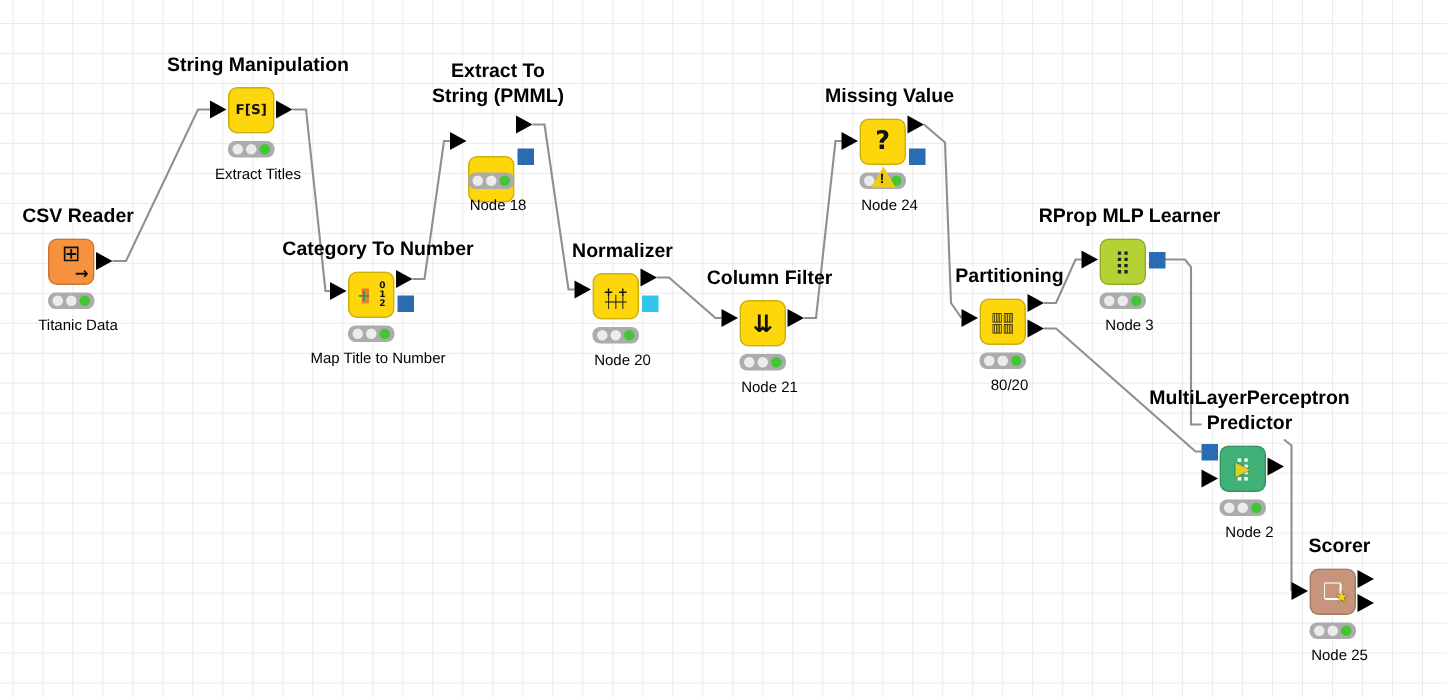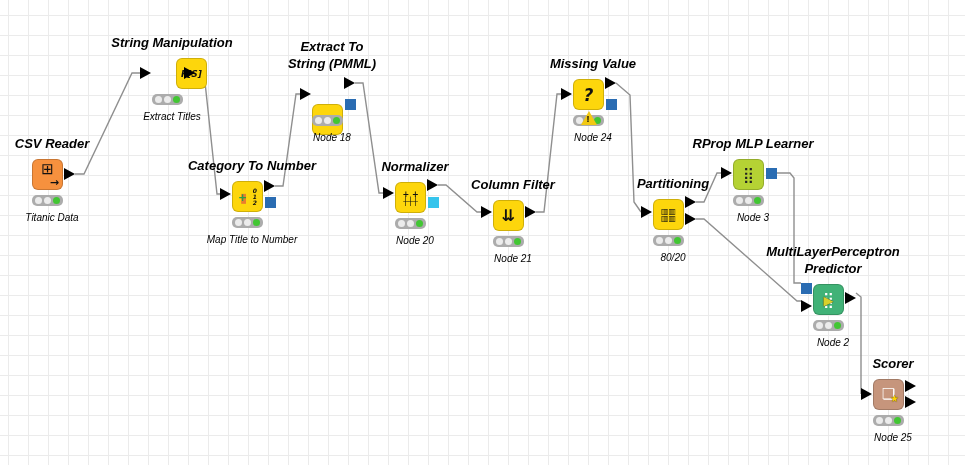--- a/index.html
+++ b/index.html
@@ -7,21 +7,21 @@
   .canvas{
     position:relative;width:965px;height:465px;overflow:hidden;background:#fff;
     background-image:
       repeating-linear-gradient(to right, transparent 0 19px, #ebebeb 19px 20px),
       repeating-linear-gradient(to bottom, transparent 0 19px, #ebebeb 19px 20px);
     background-position:-11px -4px;
     font-family:"Liberation Sans","DejaVu Sans",sans-serif;
   }
   #wires{position:absolute;left:0;top:0;width:965px;height:465px;}
   #wires polyline{fill:none;stroke:#8f8f8f;stroke-width:1.4;}
-  .node{position:absolute;width:40px;height:31px;font-style:italic;}
+  .node{position:absolute;width:40px;height:31px;}
   .icon{
     position:absolute;left:0;top:0;width:31px;height:31px;border-radius:6px;
     border:1px solid rgba(0,0,0,.18);
   }
   .title{
     position:absolute;bottom:38px;left:50%;transform:translateX(-50%);
     text-align:center;font-weight:bold;font-size:13px;line-height:17px;color:#000;white-space:nowrap;
   }
   .label{
     position:absolute;top:53px;left:50%;transform:translateX(-50%);
@@ -95,21 +95,21 @@
       <span class="dot"></span>
       <span class="dot lit"></span>
     </div>
     <div class="label">Titanic Data</div>
   <span class="port triangle out" style="top: 9px;"></span>
     </div>
     <div class="node" style="left: 152px; top: 58px;">
     <div class="title">
         <div>String Manipulation</div>
       </div>
-    <div class="icon" style="background: rgb(253, 214, 12); margin-left: 24px;">
+    <div class="icon" style="background: rgb(253, 214, 12);">
         <span class="ip code">F[S]</span>
       </div>
     <div class="traffic">
       <span class="dot"></span>
       <span class="dot"></span>
       <span class="dot lit"></span>
     </div>
     <div class="label">Extract Titles</div>
   <span class="port triangle in" style="top: 9px;"></span>
       <span class="port triangle out" style="top: 9px;"></span>
@@ -232,21 +232,21 @@
       </div>
     <div class="traffic">
       <span class="dot"></span>
       <span class="dot"></span>
       <span class="dot lit"></span>
     </div>
     <div class="label">Node 3</div>
   <span class="port triangle in" style="top: 8px;"></span>
       <span class="port square out" style="background: rgb(42, 108, 178); top: 9px;"></span>
     </div>
-    <div class="node" style="left: 813px; top: 284px;">
+    <div class="node" style="left: 813px; top: 297px;">
     <div class="title">
         <div>MultiLayerPerceptron</div>
         <div>Predictor</div>
       </div>
     <div class="icon" style="background: rgb(65, 178, 119);">
         <span class="ip net net-white">⣿</span>
         <span class="ip play">▶</span>
       </div>
     <div class="traffic">
       <span class="dot"></span>

